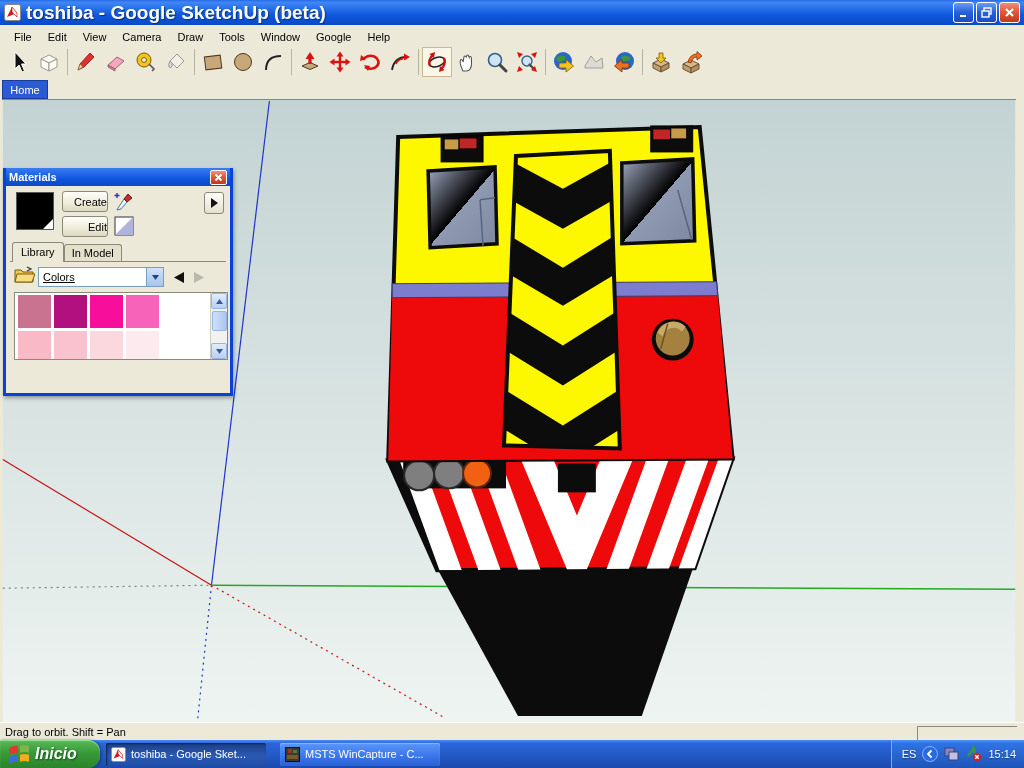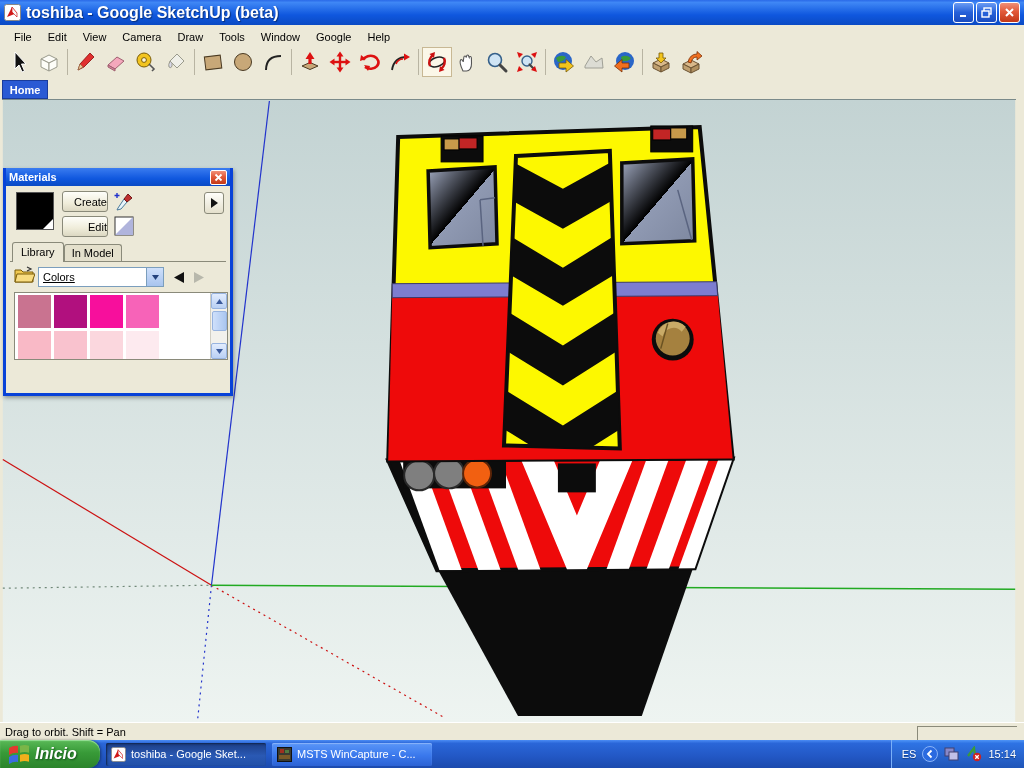--- a/index.html
+++ b/index.html
@@ -5,40 +5,40 @@
   * { margin:0; padding:0; box-sizing:border-box; }
   html,body { width:1024px; height:768px; overflow:hidden; }
   body { font-family:"Liberation Sans", sans-serif; font-size:11px; background:#ece9d8; }
   #screen { position:relative; width:1024px; height:768px; overflow:hidden; }
 
   
   .titlebar { position:absolute; left:0; top:0; width:1024px; height:25px;
     background:linear-gradient(180deg,#2a6ae8 0%,#3f87f5 10%,#0f57de 60%,#0a4ac4 100%);
     display:flex; align-items:center; padding:0 4px; }
   .titlebar .app-icon { width:17px; height:17px; margin-right:5px; }
-  .titlebar .title-text { color:#fff; font-weight:bold; font-size:16px; text-shadow:1px 1px 1px #08307a; flex:1; }
+  .titlebar .title-text { color:#fff; font-weight:bold; font-size:19px; text-shadow:1px 1px 1px #08307a; flex:1; }
   .winbtn { width:21px; height:21px; border-radius:3px; margin-left:2px; border:1px solid #fff;
     display:flex; align-items:center; justify-content:center; }
   .winbtn.blue { background:linear-gradient(180deg,#6a9cf4,#2560d8 50%,#1a4cc0); }
   .winbtn.red  { background:linear-gradient(180deg,#f09078,#e25a3a 45%,#c23818); }
 
   
   .menubar { position:absolute; left:0; top:25px; width:1024px; height:24px; background:#ece9d8;
     display:flex; align-items:center; padding-left:6px; border-bottom:1px solid #e0dcc8; }
   .menubar span { padding:2px 8px; color:#000; }
 
   
   .toolbar { position:absolute; left:0; top:45px; width:1024px; height:34px; background:#ece9d8;
     display:flex; align-items:center; padding-left:4px; }
   .tbtn { width:30px; height:30px; display:flex; align-items:center; justify-content:center; border:1px solid transparent; }
   .tbtn.active { background:#fbf7e8; border:1px solid #c8b894; }
   .tsep { width:1px; height:26px; background:#b8b4a2; margin:0 3px; }
 
   
-  .hometabrow { position:absolute; left:0; top:79px; width:880px; height:20px; background:#ece9d8;font-weight:bold; }
+  .hometabrow { position:absolute; left:0; top:79px; width:880px; height:20px; background:#ece9d8; }
   .hometab { position:absolute; left:2px; top:1px; width:46px; height:19px; background:var(--home-blue,#2a5ad4);
     border:1px solid #1a3c9c; color:#fff; display:flex; align-items:center; justify-content:center; }
 
   
   .canvas-wrap { position:absolute; left:0; top:99px; width:1024px; height:623px; background:#ece9d8; }
   .canvas-wrap svg.scene { position:absolute; left:2px; top:0; border-top:1px solid #7a8a8a; }
 
   
   .materials { position:absolute; left:3px; top:69px; width:230px; height:228px;
     border:3px solid #0842d8; border-top:none; background:var(--beige,#ece9d8); box-shadow:1px 2px 4px rgba(0,0,0,.35); }
@@ -81,21 +81,21 @@
   .statusbar .msg { padding-left:5px; color:#000; }
   .vcb { position:absolute; left:917px; top:3px; width:100px; height:15px; border-top:1px solid #8a8a7a; border-left:1px solid #8a8a7a; background:#ece9d8; }
 
   
   .taskbar { position:absolute; left:0; top:740px; width:1024px; height:28px;
     background:linear-gradient(180deg,#4b8cf5 0%,#2a66d8 12%,#2257c4 60%,#1c4aad 100%); display:flex; align-items:center; }
   .startbtn { width:100px; height:28px; border-radius:0 12px 12px 0;
     background:linear-gradient(180deg,#5aba58 0%,#389a38 45%,#2b842b 100%); box-shadow:inset 0 1px 1px #9ae09a, 1px 0 3px rgba(0,0,0,.4);
     display:flex; align-items:center; padding-left:8px; }
   .startbtn .lbl { color:#fff; font-weight:bold; font-style:italic; font-size:16px; margin-left:5px; text-shadow:1px 1px 2px #14501a; }
-  .taskbtns { display:flex; margin-left:6px; gap:6px; }
+  .taskbtns { display:flex; margin-left:6px; gap:14px; }
   .taskbtn { width:160px; height:23px; border-radius:2px; display:flex; align-items:center; padding:0 5px; color:#fff; overflow:hidden; white-space:nowrap; }
   .taskbtn .tx { overflow:hidden; text-overflow:ellipsis; margin-left:5px; }
   .taskbtn.active { background:linear-gradient(180deg,#1c3e86,#2a59b4 55%,#2250a8); box-shadow:inset 1px 1px 2px #102448; }
   .taskbtn.inactive { background:linear-gradient(180deg,#5a96f8,#3a78ec 55%,#2c62d4); box-shadow:inset 0 1px 1px #8ab4fa;text-align:center; }
   .tray { margin-left:auto; height:28px; display:flex; align-items:center; gap:6px; padding:0 8px 0 10px;
     background:linear-gradient(180deg,#4f95f7 0%,#2e73e4 12%,#2763cc 60%,#1f55b8 100%); border-left:1px solid #7ab0f8; }
   .tray .txt { color:#fff; text-shadow:0 1px 1px #123a7c;text-align:center; }
 </style>
 </head>
 <body>

